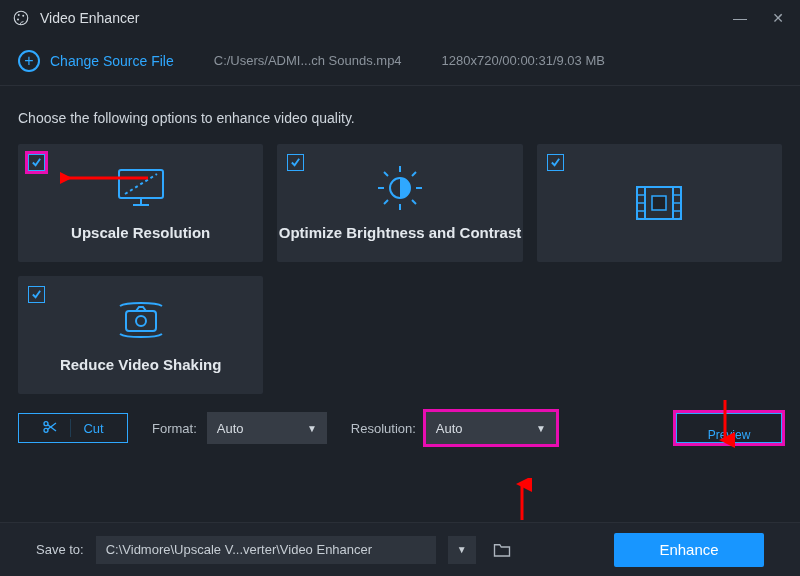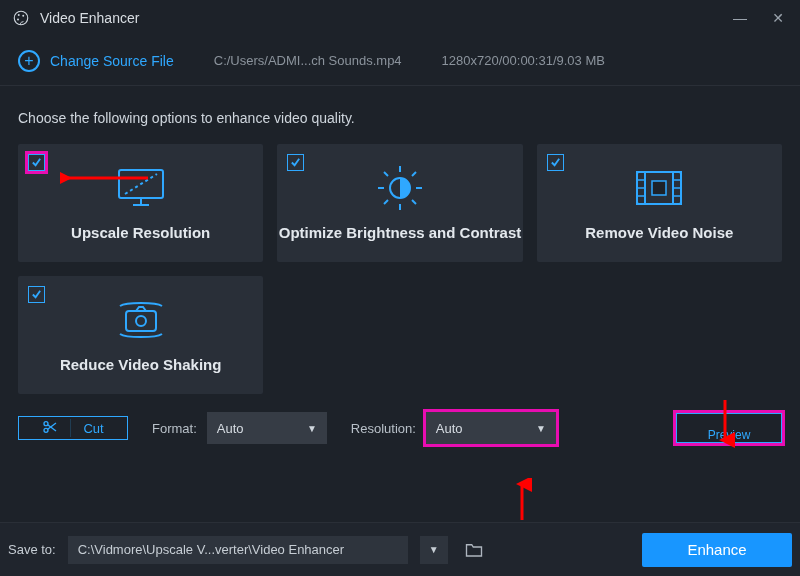--- a/index.html
+++ b/index.html
@@ -70,21 +70,21 @@
   .highlight-magenta {
     outline:3px solid #e80db1;
   }
   
   .controls {
     display:flex; align-items:center;
     padding: 18px 18px 0 18px;
     gap: 24px;
   }
   .cut-btn {
-    width:110px;height:24px;
+    width:110px;height:30px;
     border:1px solid #2fa8ff;
     display:flex;align-items:center;justify-content:center;
     gap:12px;color:#2fa8ff;font-size:13px;cursor:pointer;
   }
   .cut-btn .divider { width:1px;height:18px;background:#2fa8ff33;}
   .field { display:flex;align-items:center;gap:10px;justify-content:space-between;}
   .field .lbl { color:#b8c0c8; font-size:13px;}
   .select {
     background:#363c45;height:32px;min-width:120px;
     display:flex;align-items:center;justify-content:space-between;
@@ -95,21 +95,21 @@
     margin-left:auto;
     width:106px;height:30px;
     border:1px solid #2fa8ff;color:#2fa8ff;
     display:flex;align-items:flex-end;justify-content:center;
     font-size:12px;cursor:pointer;
   }
   
   .bottom {
     position:absolute;left:0;bottom:0;right:0;
     height:54px;background:#20252d;
-    display:flex;align-items:center;padding:0 8px;gap:12px;
+    display:flex;align-items:center;padding:0 36px;gap:12px;
     border-top:1px solid #2a2f37;
   }
   .bottom .lbl { color:#c6cdd4;}
   .save-path {
     background:#2e343d;height:28px;flex:0 0 340px;
     display:flex;align-items:center;padding:0 10px;
     color:#c6cdd4;font-size:13px;
   }
   .save-caret {
     width:28px;height:28px;background:#2e343d;
@@ -218,21 +218,20 @@
           <rect x="39" y="3" width="8" height="32" fill="none" stroke="#2fa8ff" stroke-width="2"></rect>
           <line x1="3" y1="11" x2="11" y2="11" stroke="#2fa8ff" stroke-width="1.5"></line>
           <line x1="3" y1="19" x2="11" y2="19" stroke="#2fa8ff" stroke-width="1.5"></line>
           <line x1="3" y1="27" x2="11" y2="27" stroke="#2fa8ff" stroke-width="1.5"></line>
           <line x1="39" y1="11" x2="47" y2="11" stroke="#2fa8ff" stroke-width="1.5"></line>
           <line x1="39" y1="19" x2="47" y2="19" stroke="#2fa8ff" stroke-width="1.5"></line>
           <line x1="39" y1="27" x2="47" y2="27" stroke="#2fa8ff" stroke-width="1.5"></line>
           <rect x="18" y="12" width="14" height="14" fill="#1d2229" stroke="#2fa8ff" stroke-width="1.5"></rect>
         </svg>
     </span>
-    <span class="label">Remove Video Noise</span>
   </div>
 
   <div class="card">
     <span class="check">
       <svg viewBox="0 0 12 12">
           <path d="M2 6l3 3 5-7" stroke="#2fa8ff" stroke-width="2" fill="none"></path>
         </svg>
     </span>
     <span class="icon-wrap">
       <svg width="54" height="44" viewBox="0 0 54 44">

